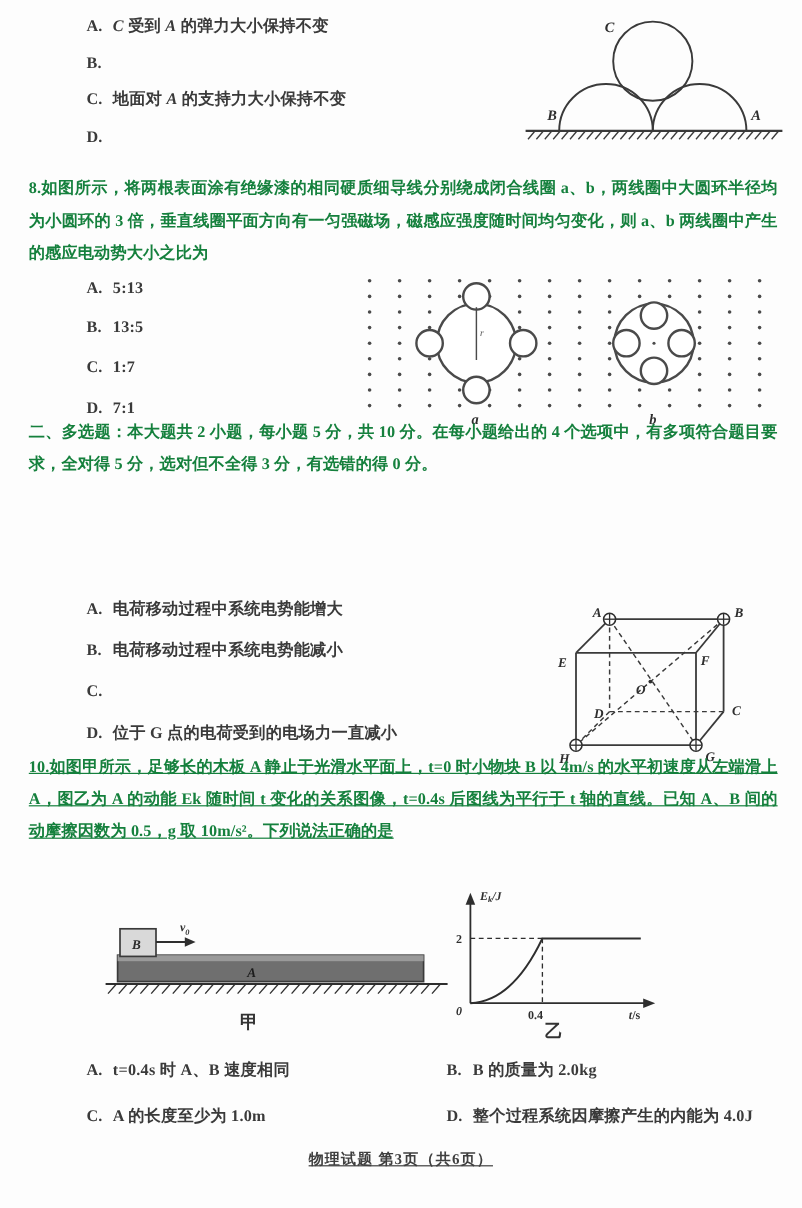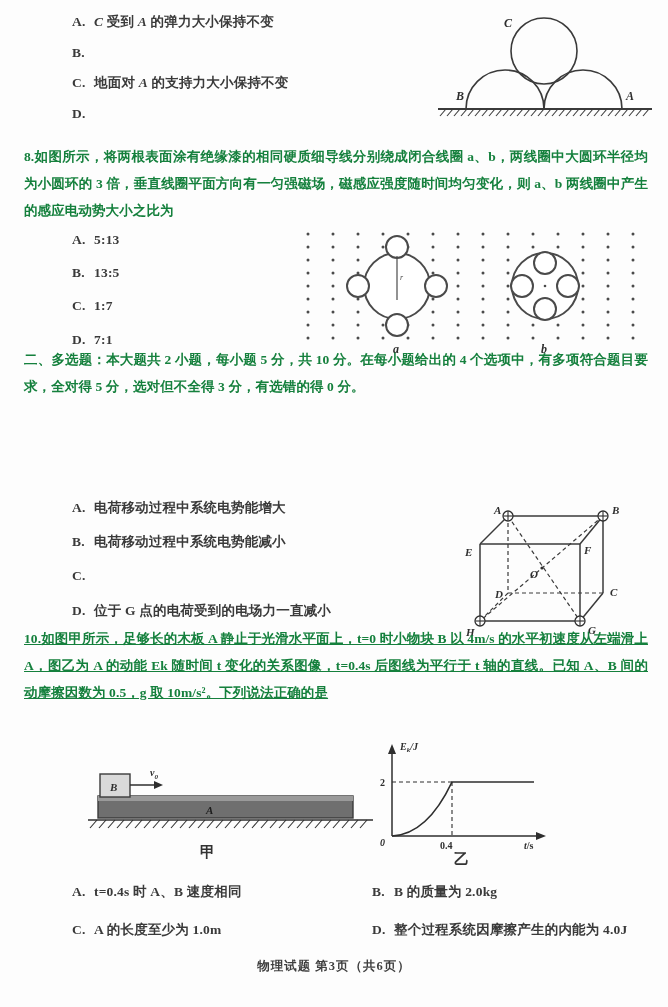--- a/index.html
+++ b/index.html
@@ -152,20 +152,21 @@
   #footer {
     position: absolute;
     left: 0;
     top: 958px;
     width: 668px;
     text-align: center;
     font-size: 12.5px;
     font-weight: 600;
     color: #3f3f3f;
     letter-spacing: 1px;
+    text-decoration: underline;
   }
   svg { display: block; overflow: visible; }
 </style>
 </head>
 <body>
 
 <div class="page">
 
   <div id="q7-options">
     <div class="opt-row">

